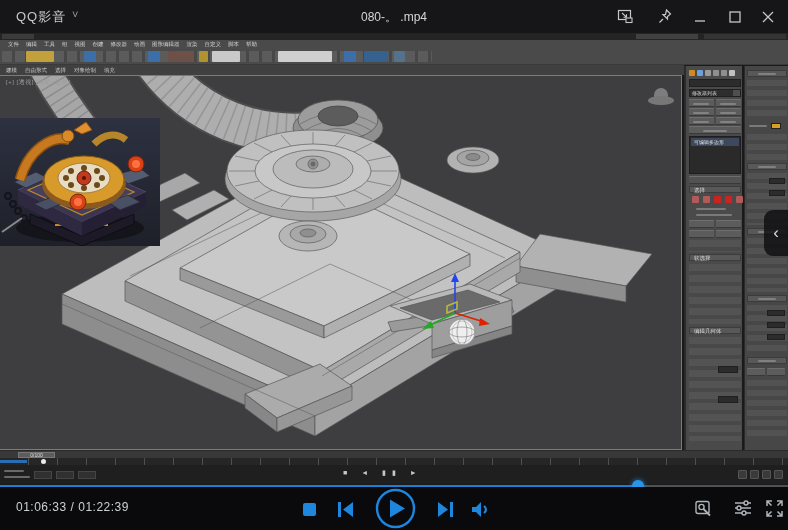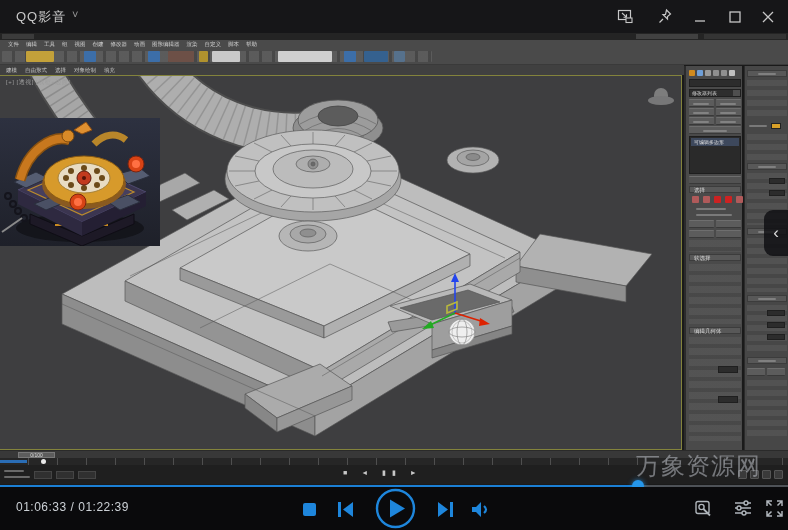--- a/index.html
+++ b/index.html
@@ -89,20 +89,21 @@
   .wm2 { position:absolute; left:514px; top:484px; font-size:19px; font-family:"DejaVu Sans Mono", monospace; color:rgba(195,200,206,.6); letter-spacing:1px; pointer-events:none; z-index:40; }
 </style>
 </head>
 <body>
 
 <div class="window">
 
   <div class="titlebar">
     <span class="app-name">QQ影音</span>
     <span class="app-caret">˅</span>
+    <span class="win-title">080-。 .mp4</span>
     <div class="tb-ico" style="left:615px">
       <svg width="16" height="15" viewBox="0 0 16 15">
           <rect x="1.5" y="1.5" width="12" height="9" fill="none" stroke="#c7c7c7" stroke-width="1.2"></rect>
           <path d="M5 4 L9.5 8.2 M9.5 8.2 l-3 0 M9.5 8.2 l0 -3" stroke="#c7c7c7" stroke-width="1.1" fill="none"></path>
           <rect x="9" y="9" width="6" height="4.5" fill="#161618" stroke="#c7c7c7" stroke-width="1.1"></rect>
         </svg>
     </div>
     <div class="tb-ico" style="left:655px">
       <svg width="17" height="17" viewBox="0 0 17 17">
           <path d="M9.5 2 L13.5 6 L10.5 8.5 L10.5 11 L6 6.5 L8.5 6.5 Z" fill="none" stroke="#c7c7c7" stroke-width="1.2"></path>
@@ -516,14 +517,13 @@
           <circle cx="11" cy="14" r="2" fill="#0a0a0c" stroke="#aeb4ba" stroke-width="1.4"></circle>
         </svg>
     </div>
     <div class="cbtn" style="left:765px;top:12px">
       <svg width="19" height="19" viewBox="0 0 19 19" stroke="#aeb4ba" stroke-width="1.5" fill="none">
         <path d="M7 2 L2 2 L2 7 M2 2 L6.5 6.5 M12 2 L17 2 L17 7 M17 2 L12.5 6.5 M2 12 L2 17 L7 17 M2 17 L6.5 12.5 M17 12 L17 17 L12 17 M17 17 L12.5 12.5"></path>
       </svg>
     </div>
   </div>
 
-  <div class="wm1">万象资源网</div>
 </div>
 
 </body></html>

